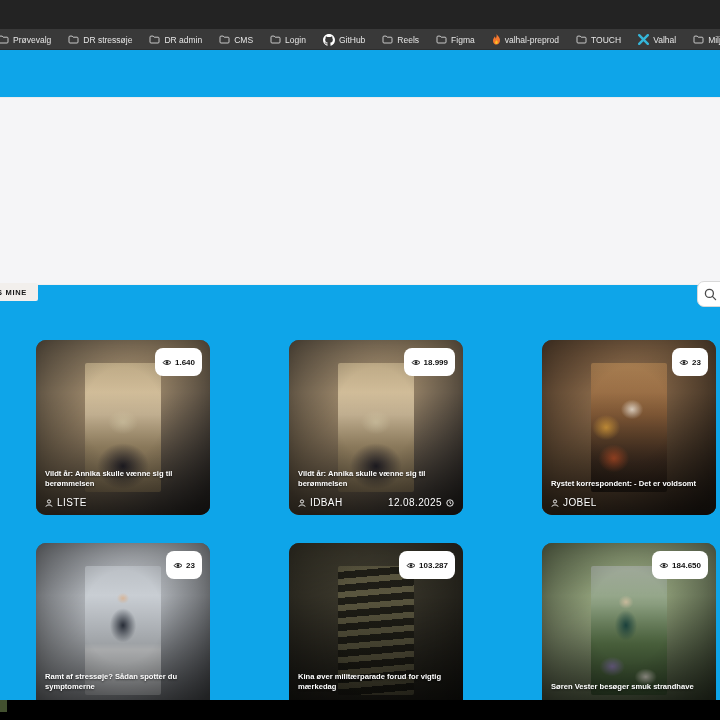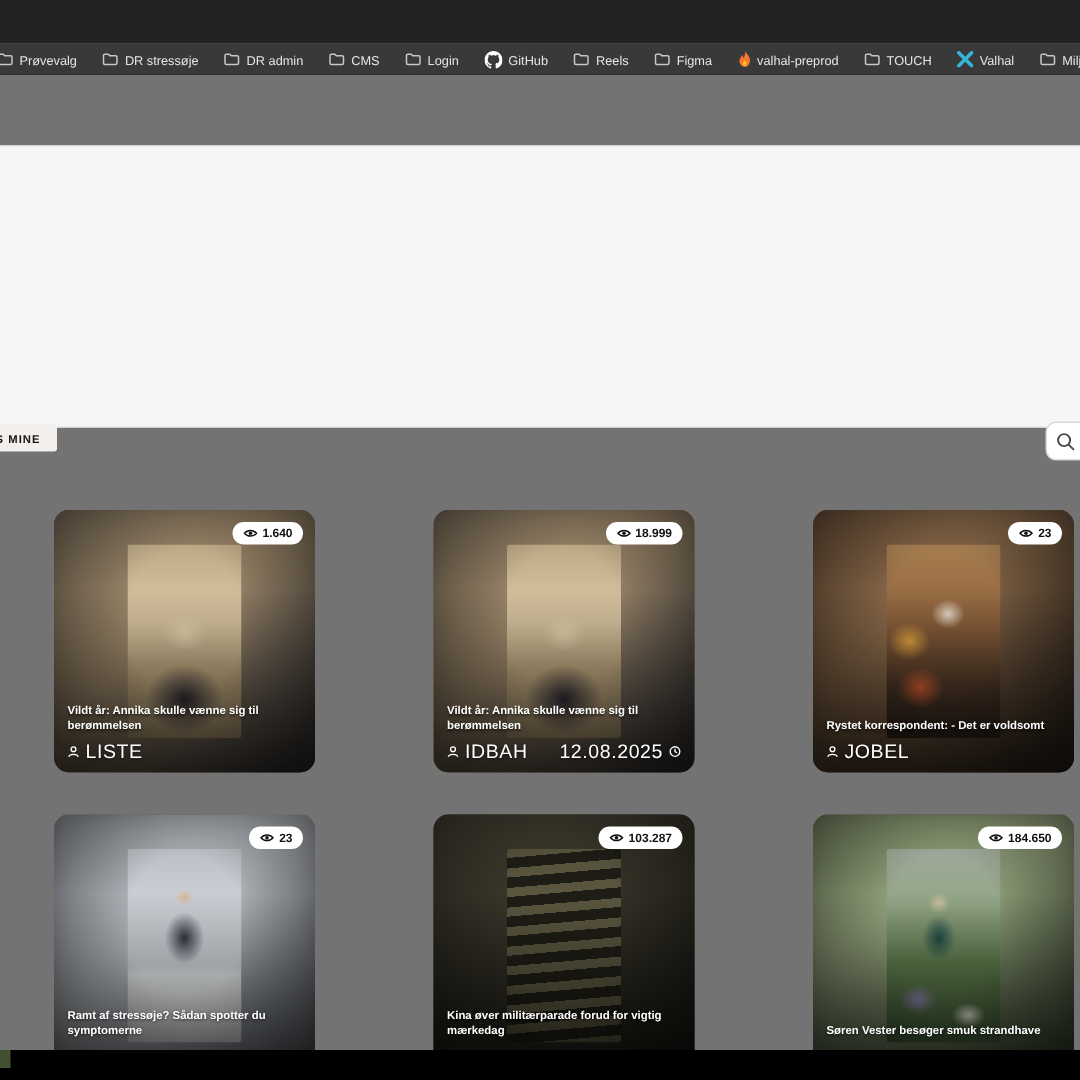--- a/index.html
+++ b/index.html
@@ -1,16 +1,16 @@
 <!DOCTYPE html>
 <html><head>
 <meta charset="utf-8">
 <style>
   html,body{margin:0;padding:0;background:#000;}
-  .screen{position:relative;width:720px;height:720px;overflow:hidden;background:#737373;
+  .screen{position:relative;width:720px;height:720px;overflow:hidden;background:#0ea5e9;
           font-family:"Liberation Sans","DejaVu Sans",sans-serif;}
 
   
   .win-bar{position:absolute;top:0;left:0;width:720px;height:29px;background:#232323;}
   .bm-bar{position:absolute;top:29px;left:0;width:720px;height:21px;background:#393939;
           display:flex;align-items:center;gap:17px;padding:0 0 0 2px;white-space:nowrap;overflow:hidden;
           box-shadow:inset 0 -1px 0 #2e2e2e;}
   .bm-item{display:flex;align-items:center;gap:4px;color:#e6e6e6;font-size:8.5px;flex:0 0 auto;cursor:pointer;}
   .bm-item:first-child{margin-left:-4px;}
   .bm-item svg{display:block;}
@@ -57,27 +57,27 @@
       repeating-linear-gradient(175deg,rgba(92,88,64,.85) 0 6px,rgba(28,27,20,.95) 6px 13px),
       linear-gradient(180deg,#55503c 0%,#26251c 100%);}
   .bg-garden{background:linear-gradient(150deg,#74855f 0%,#95a47e 40%,#46543a 85%);}
   .th-garden{background:
       radial-gradient(10px 9px at 46% 28%,#cdbfa0 0%,rgba(205,191,160,0) 75%),
       radial-gradient(16px 22px at 46% 46%,#1f4b46 0%,rgba(31,75,70,0) 70%),
       radial-gradient(18px 14px at 28% 78%,#8f7fb2 0%,rgba(143,127,178,0) 70%),
       radial-gradient(16px 12px at 72% 86%,#ece9da 0%,rgba(236,233,218,0) 70%),
       linear-gradient(180deg,#a8b2a2 0%,#8fa383 30%,#5d7a4c 60%,#3f5a35 100%);}
 
-  .badge{position:absolute;top:8px;right:8px;height:15px;background:#fff;border-radius:8px;
+  .badge{position:absolute;top:8px;right:8px;height:28px;background:#fff;border-radius:8px;
          display:flex;align-items:center;gap:3px;padding:0 7px;font-size:8px;font-weight:bold;color:#111;}
   .title{position:absolute;left:9px;right:9px;bottom:26px;color:#fff;font-size:7.6px;font-weight:bold;
          line-height:1.35;text-shadow:0 1px 2px rgba(0,0,0,.65);}
   .title.single{bottom:26px;}
   .byline{position:absolute;left:9px;right:9px;bottom:7px;display:flex;align-items:flex-start;
-          justify-content:space-between;color:#fff;font-size:13px;letter-spacing:.4px;
+          justify-content:space-between;color:#fff;font-size:10px;letter-spacing:.4px;
           text-shadow:0 1px 2px rgba(0,0,0,.65);}
   .by-left,.by-right{display:flex;align-items:center;gap:4px;}
 
   
   .bottom-bar{position:absolute;left:0;bottom:0;width:720px;height:20px;background:#000;z-index:9;}
   .bottom-chip{position:absolute;left:0;bottom:8px;width:7px;height:12px;background:#42502f;z-index:10;}
 </style>
 </head>
 <body>
 

